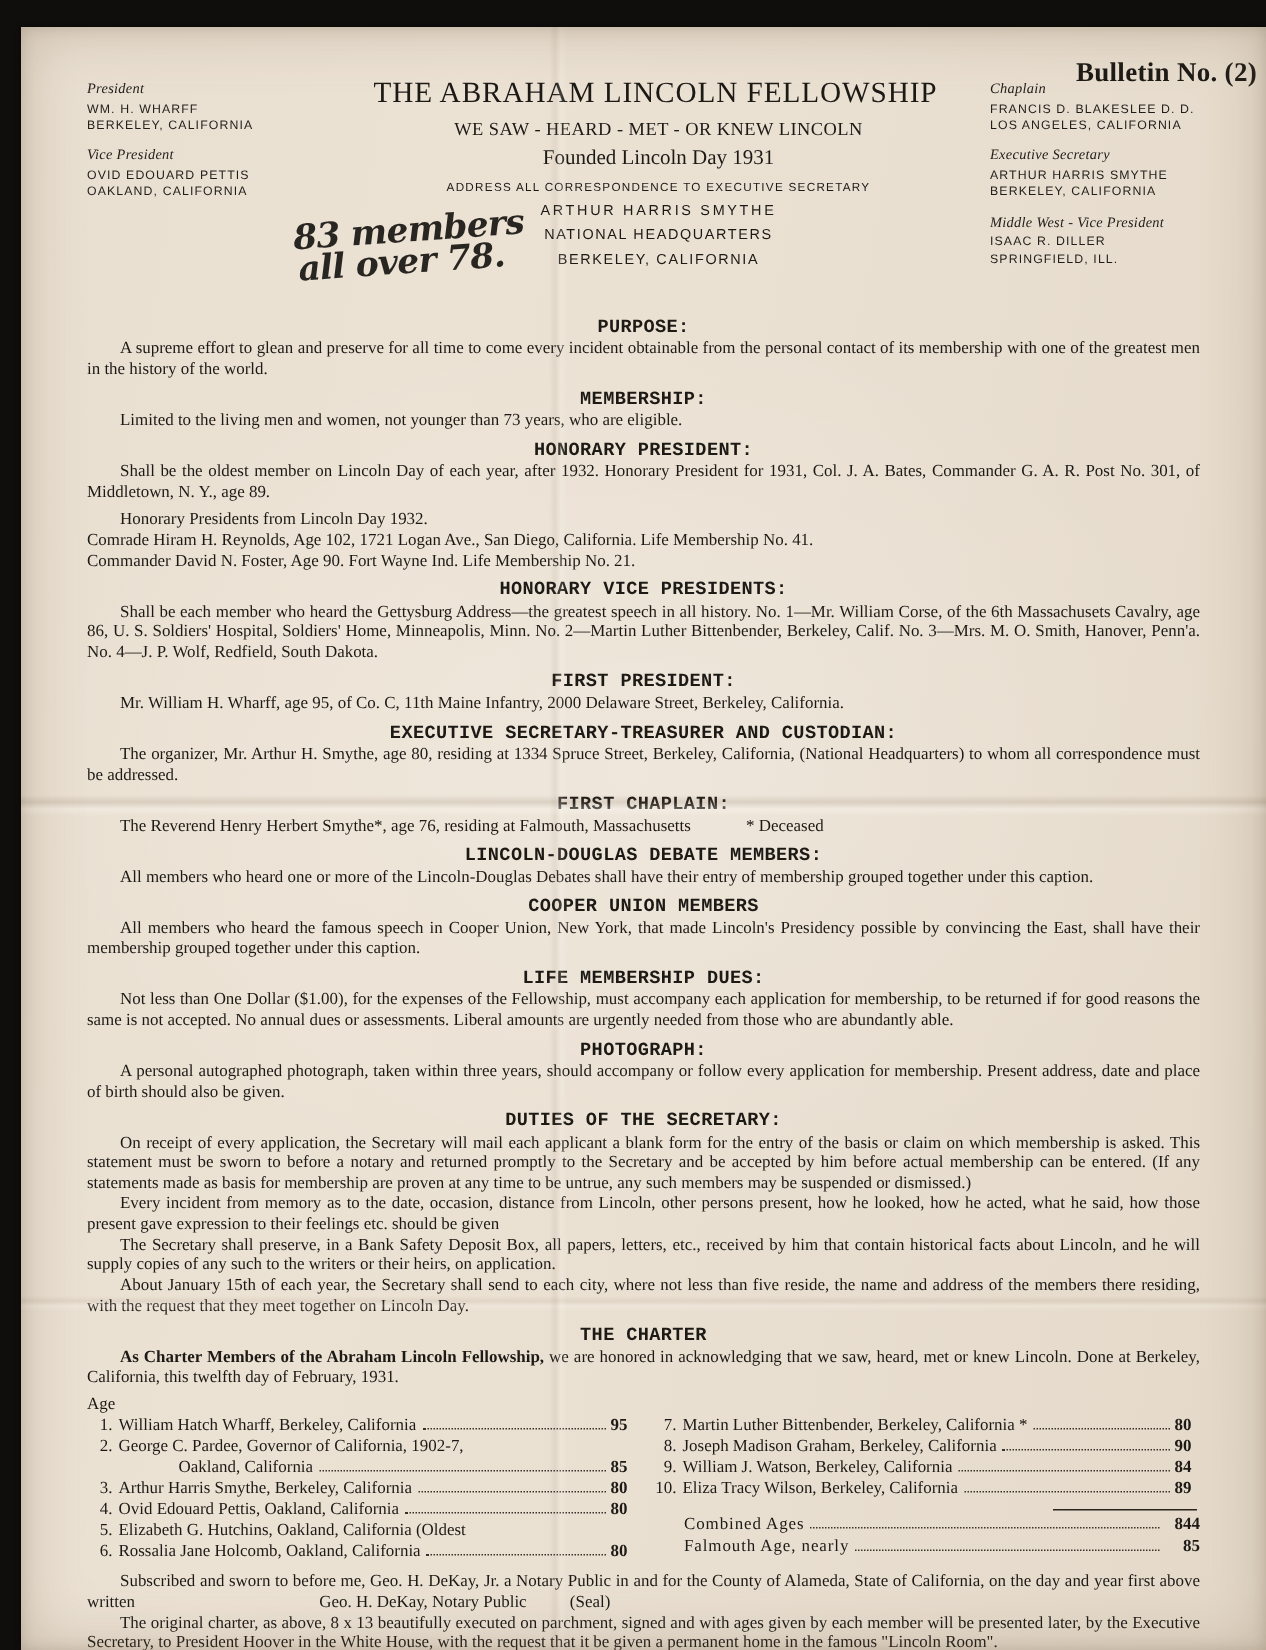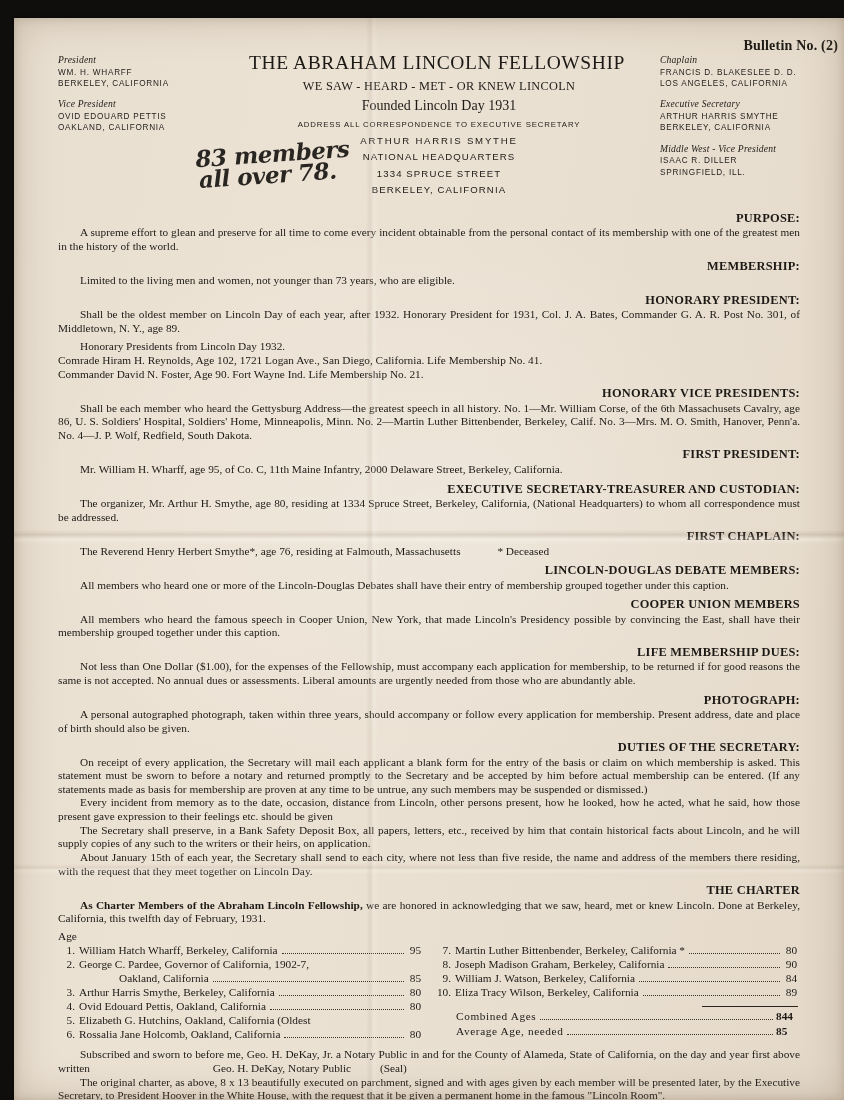--- a/index.html
+++ b/index.html
@@ -68,21 +68,21 @@
     width: 830px;
     height: 1082px;
     color: #1d1a16;
   }
 
   .bulletin {
     position: absolute;
     right: 6px;
     top: 20px;
     font-weight: bold;
-    font-size: 14px;
+    font-size: 18px;
     letter-spacing: .2px;
   }
 
   
   .masthead {
     position: absolute;
     left: 0; top: 36px; width: 830px;
     height: 140px;
   }
   .col-officers {
@@ -173,23 +173,24 @@
     left: 44px;
     top: 188px;
     width: 742px;
     font-size: 11.3px;
     line-height: 1.205;
     text-align: justify;
   }
   h2.sec {
     font-size: 12.4px;
     font-weight: bold;
-    text-align: right;
+    text-align: center;
     margin: 5px 0 0.5px 0;
     letter-spacing: .25px;
+    font-family: Liberation Mono, monospace;
   }
   p.para {
     margin: 0;
     text-indent: 22px;
     text-align: justify;
   }
   p.para.noind { text-indent: 0; }
   p.para.gap { margin-top: 5px; }
 
   
@@ -215,39 +216,39 @@
   }
   .mnum { width: 17px; text-align: right; flex: none; }
   .mname { padding-left: 4px; }
   .dots {
     flex: 1 1 auto;
     border-bottom: 1.4px dotted #3a332a;
     margin: 0 3px 3px 4px;
     min-width: 8px;
     height: 1px;
   }
-  .mage { flex: none; font-weight: normal; text-align: center; min-width: 17px; }
+  .mage { flex: none; font-weight: bold; text-align: left; min-width: 17px; }
   .mrow.cont .mname { padding-left: 44px; }
   .mrow.plain .dots { border-bottom: none; }
 
   .totals { margin-top: 7px; }
   .totbar {
     border-top: 1.6px solid #2a241d;
     width: 96px;
     margin-left: auto;
     margin-right: 2px;
     margin-bottom: 2px;
   }
   .trow {
     display: flex; align-items: baseline;
     font-size: 11.3px; line-height: 1.3;
     padding-left: 22px;
   }
   .trow .lbl { flex: none; letter-spacing: .6px; }
-  .trow .tval { flex: none; font-weight: bold; text-align: left; min-width: 24px; }
+  .trow .tval { flex: none; font-weight: bold; text-align: right; min-width: 24px; }
   b.run { font-weight: bold; }
 </style>
 </head>
 <body>
 
 <div id="scan">
   <div id="paper">
 
     <div id="content">
 
@@ -268,21 +269,20 @@
           </div>
         </div>
 
         <div class="centerblock">
           <div class="org-name">THE ABRAHAM LINCOLN FELLOWSHIP</div>
           <div class="tagline">WE SAW - HEARD - MET - OR KNEW LINCOLN</div>
           <div class="founded">Founded Lincoln Day 1931</div>
           <div class="addr-line">Address All Correspondence to Executive Secretary</div>
           <div class="hq spaced">ARTHUR HARRIS SMYTHE</div>
           <div class="hq">NATIONAL HEADQUARTERS</div>
-          <div class="hq">1334 SPRUCE STREET</div>
           <div class="hq">BERKELEY,  CALIFORNIA</div>
         </div>
 
         <div class="col-officers right">
           <div class="officer">
             <div class="role">Chaplain</div>
             <div class="nm">FRANCIS D. BLAKESLEE D. D.</div>
             <div class="loc">LOS ANGELES, CALIFORNIA</div>
           </div>
           <div class="officer">
@@ -433,21 +433,21 @@
             </div>
 
             <div class="totals">
               <div class="totbar"></div>
               <div class="trow">
                 <span class="lbl">Combined Ages</span>
                 <span class="dots"></span>
                 <span class="tval">844</span>
               </div>
               <div class="trow">
-                <span class="lbl">Average Age, needed</span>
+                <span class="lbl">Falmouth Age, nearly</span>
                 <span class="dots"></span>
                 <span class="tval">85</span>
               </div>
             </div>
           </div>
         </div>
 
         <p class="para" style="margin-top:7px">
           <span>Subscribed and sworn to before me, Geo. H. DeKay, Jr. a Notary Public in and for the County of Alameda, State of California, on the day and year first above written</span>
           <span style="padding-left:120px">Geo. H. DeKay, Notary Public</span>

